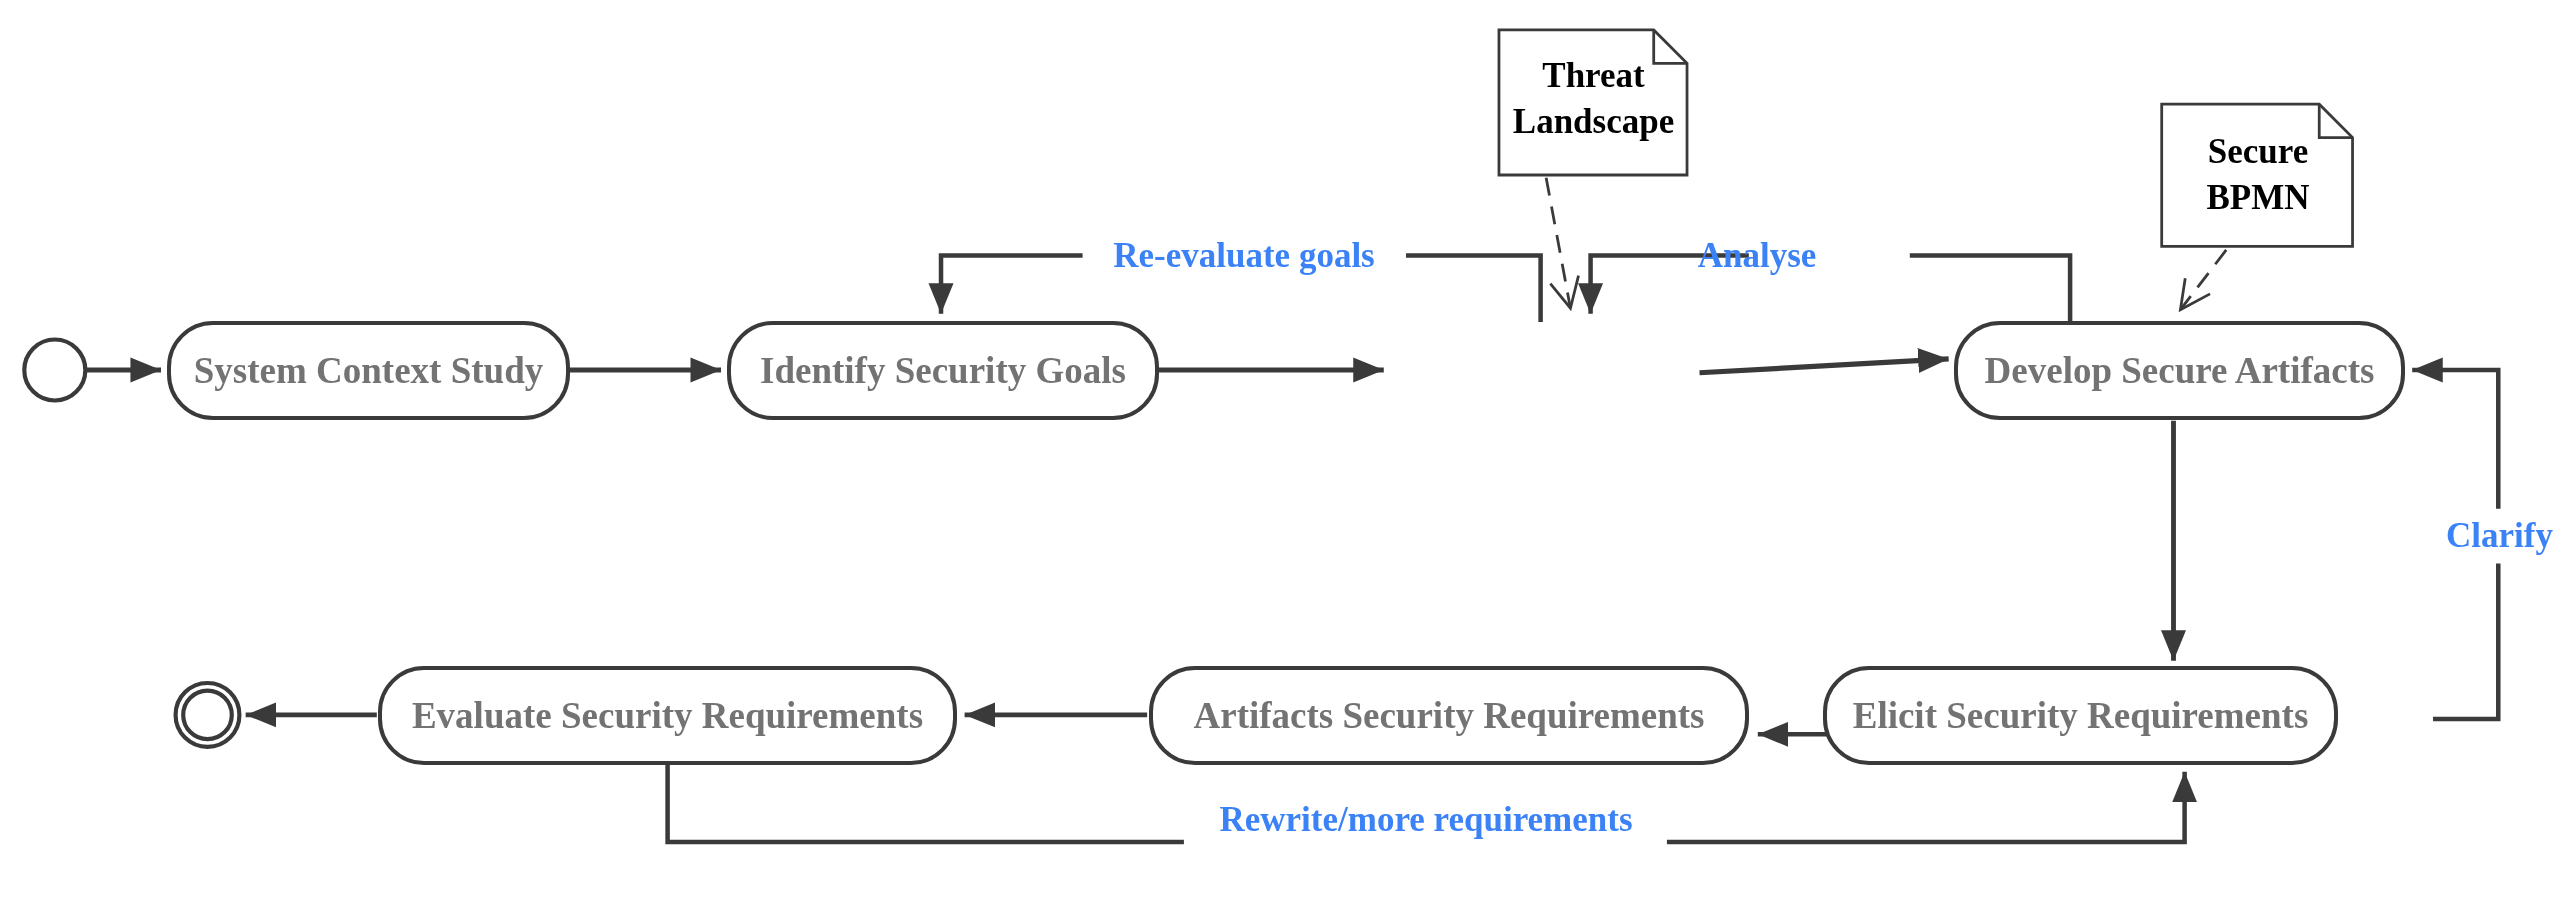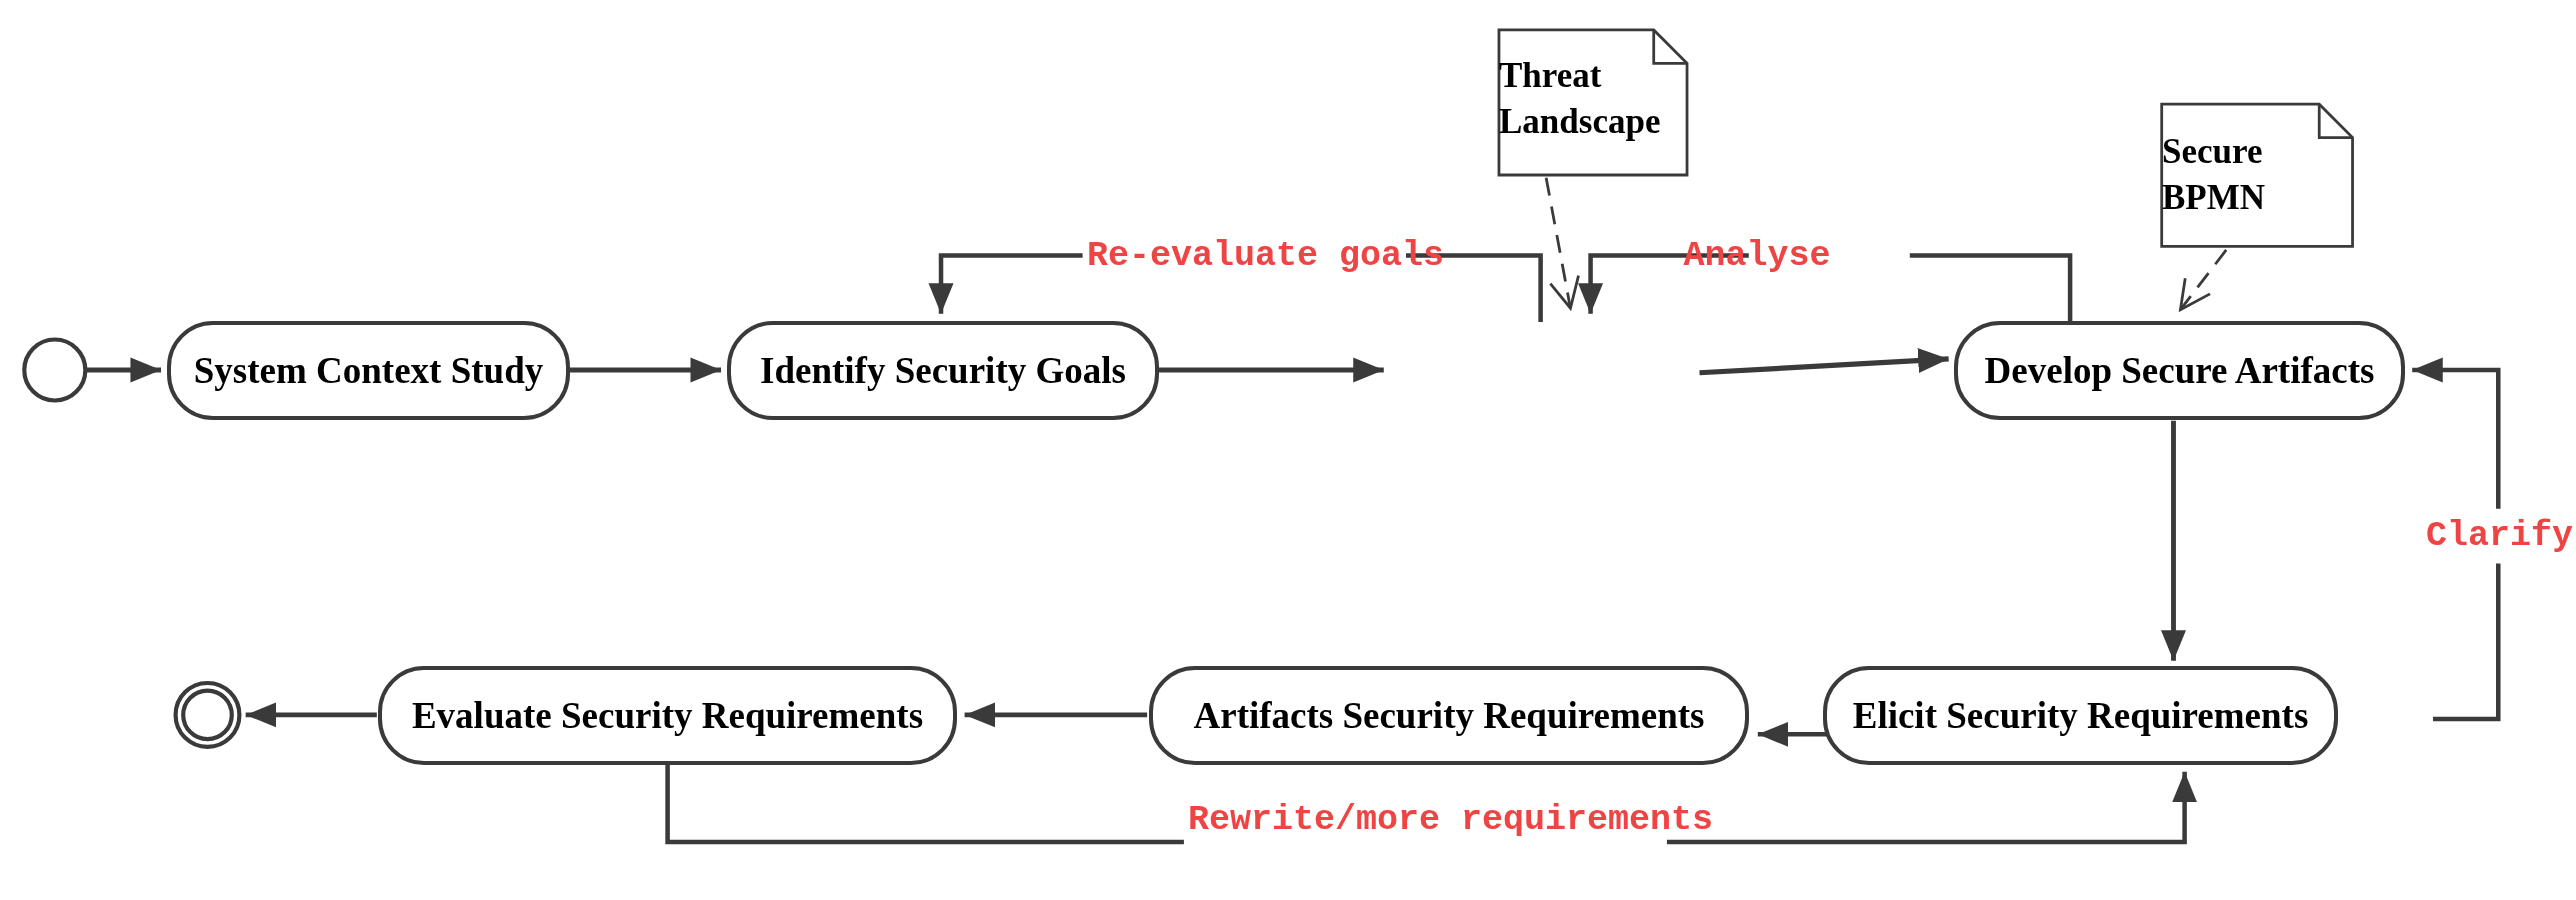--- a/index.html
+++ b/index.html
@@ -11,37 +11,36 @@
     overflow:hidden;
   }
   .wires{position:absolute;left:0;top:0;width:2576px;height:901px;}
   .activity{
     position:absolute;
     box-sizing:border-box;
     border:4.2px solid #3a3a3a;
     border-radius:46px;
     background:#ffffff;
     display:flex;align-items:center;justify-content:center;
-    font-weight:700;font-size:37px;color:#000000;
+    font-weight:700;font-size:37px;color:#737373;
     white-space:nowrap;
     z-index:2;
   }
   .note-text{
     position:absolute;
-    text-align:left;
+    text-align:center;
     font-weight:700;font-size:35px;line-height:46px;color:#000;
     z-index:3;
   }
   .edge-label{
     position:absolute;
     text-align:center;
-    font-weight:700;font-size:35px;line-height:42px;color:#ef4444;
+    font-weight:700;font-size:35px;line-height:42px;color:#3b82f6;
     white-space:nowrap;
     z-index:3;
-    font-family:Liberation Mono, monospace;
   }
 </style>
 </head>
 <body>
 
 <div class="canvas">
 
   <svg class="wires" viewBox="0 0 3712 1298" xmlns="http://www.w3.org/2000/svg">
     <defs>
       <marker id="arrF" markerUnits="userSpaceOnUse" markerWidth="46" markerHeight="38" refX="44" refY="19" orient="auto">

